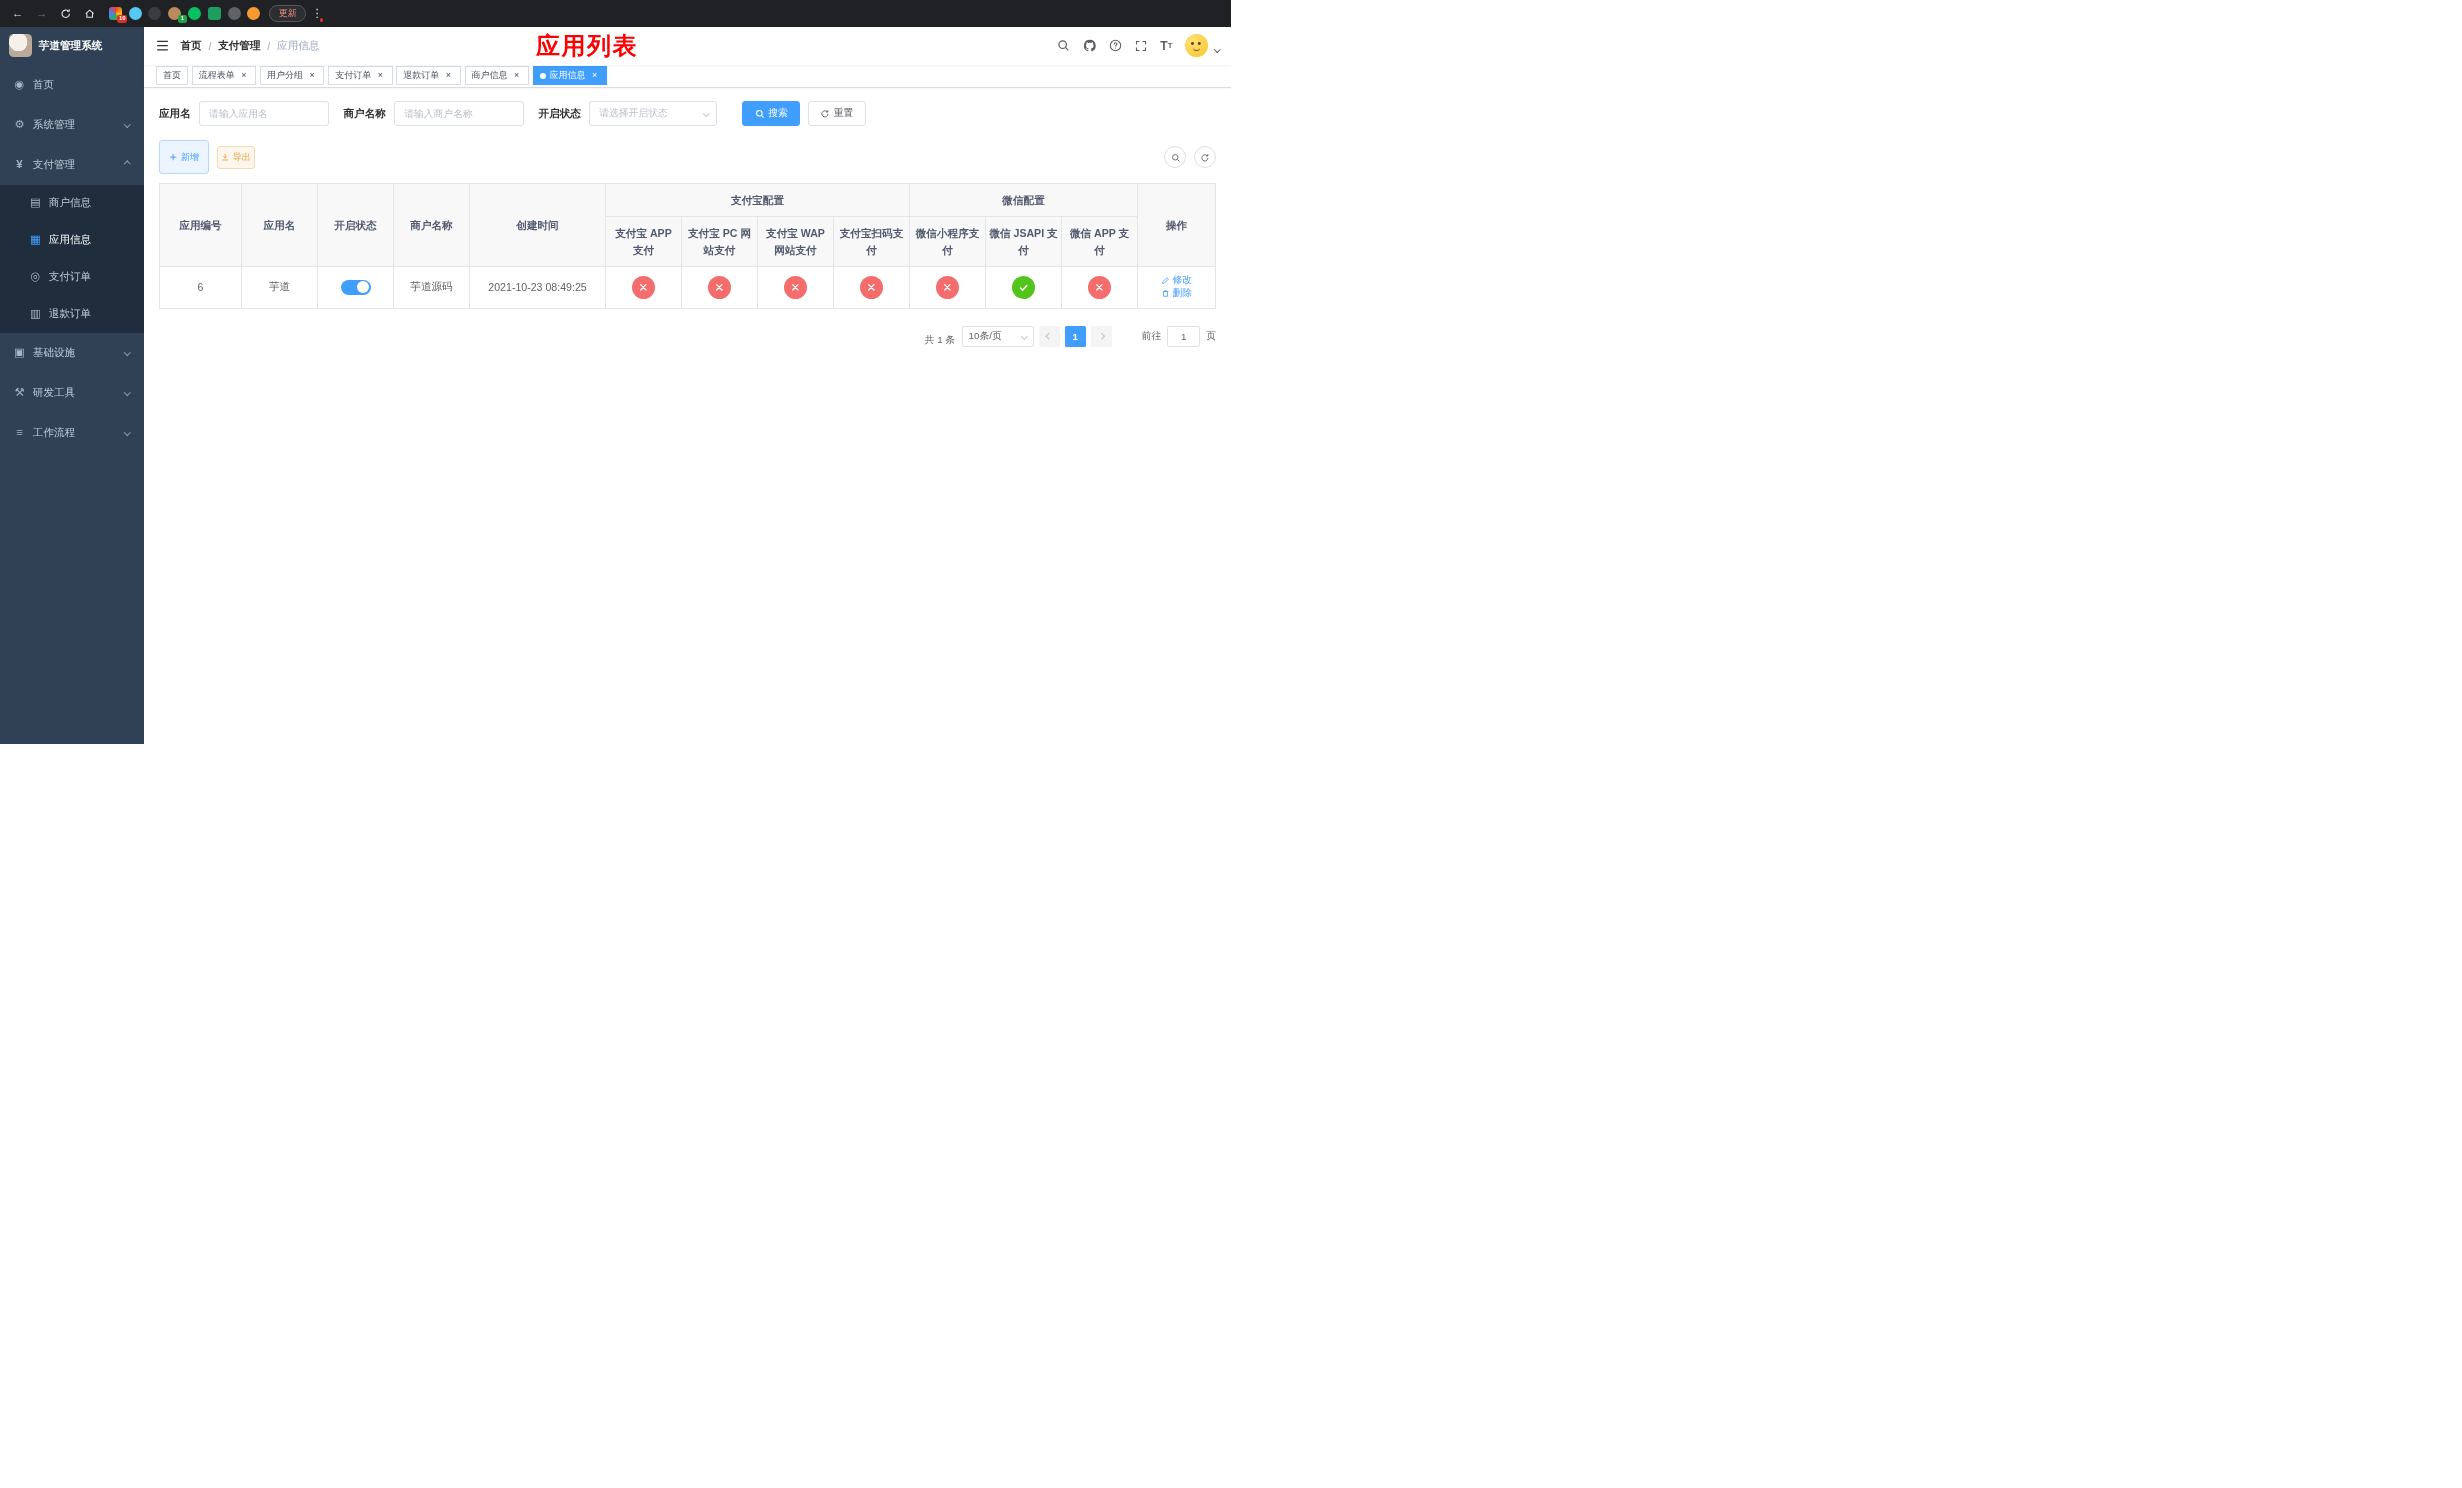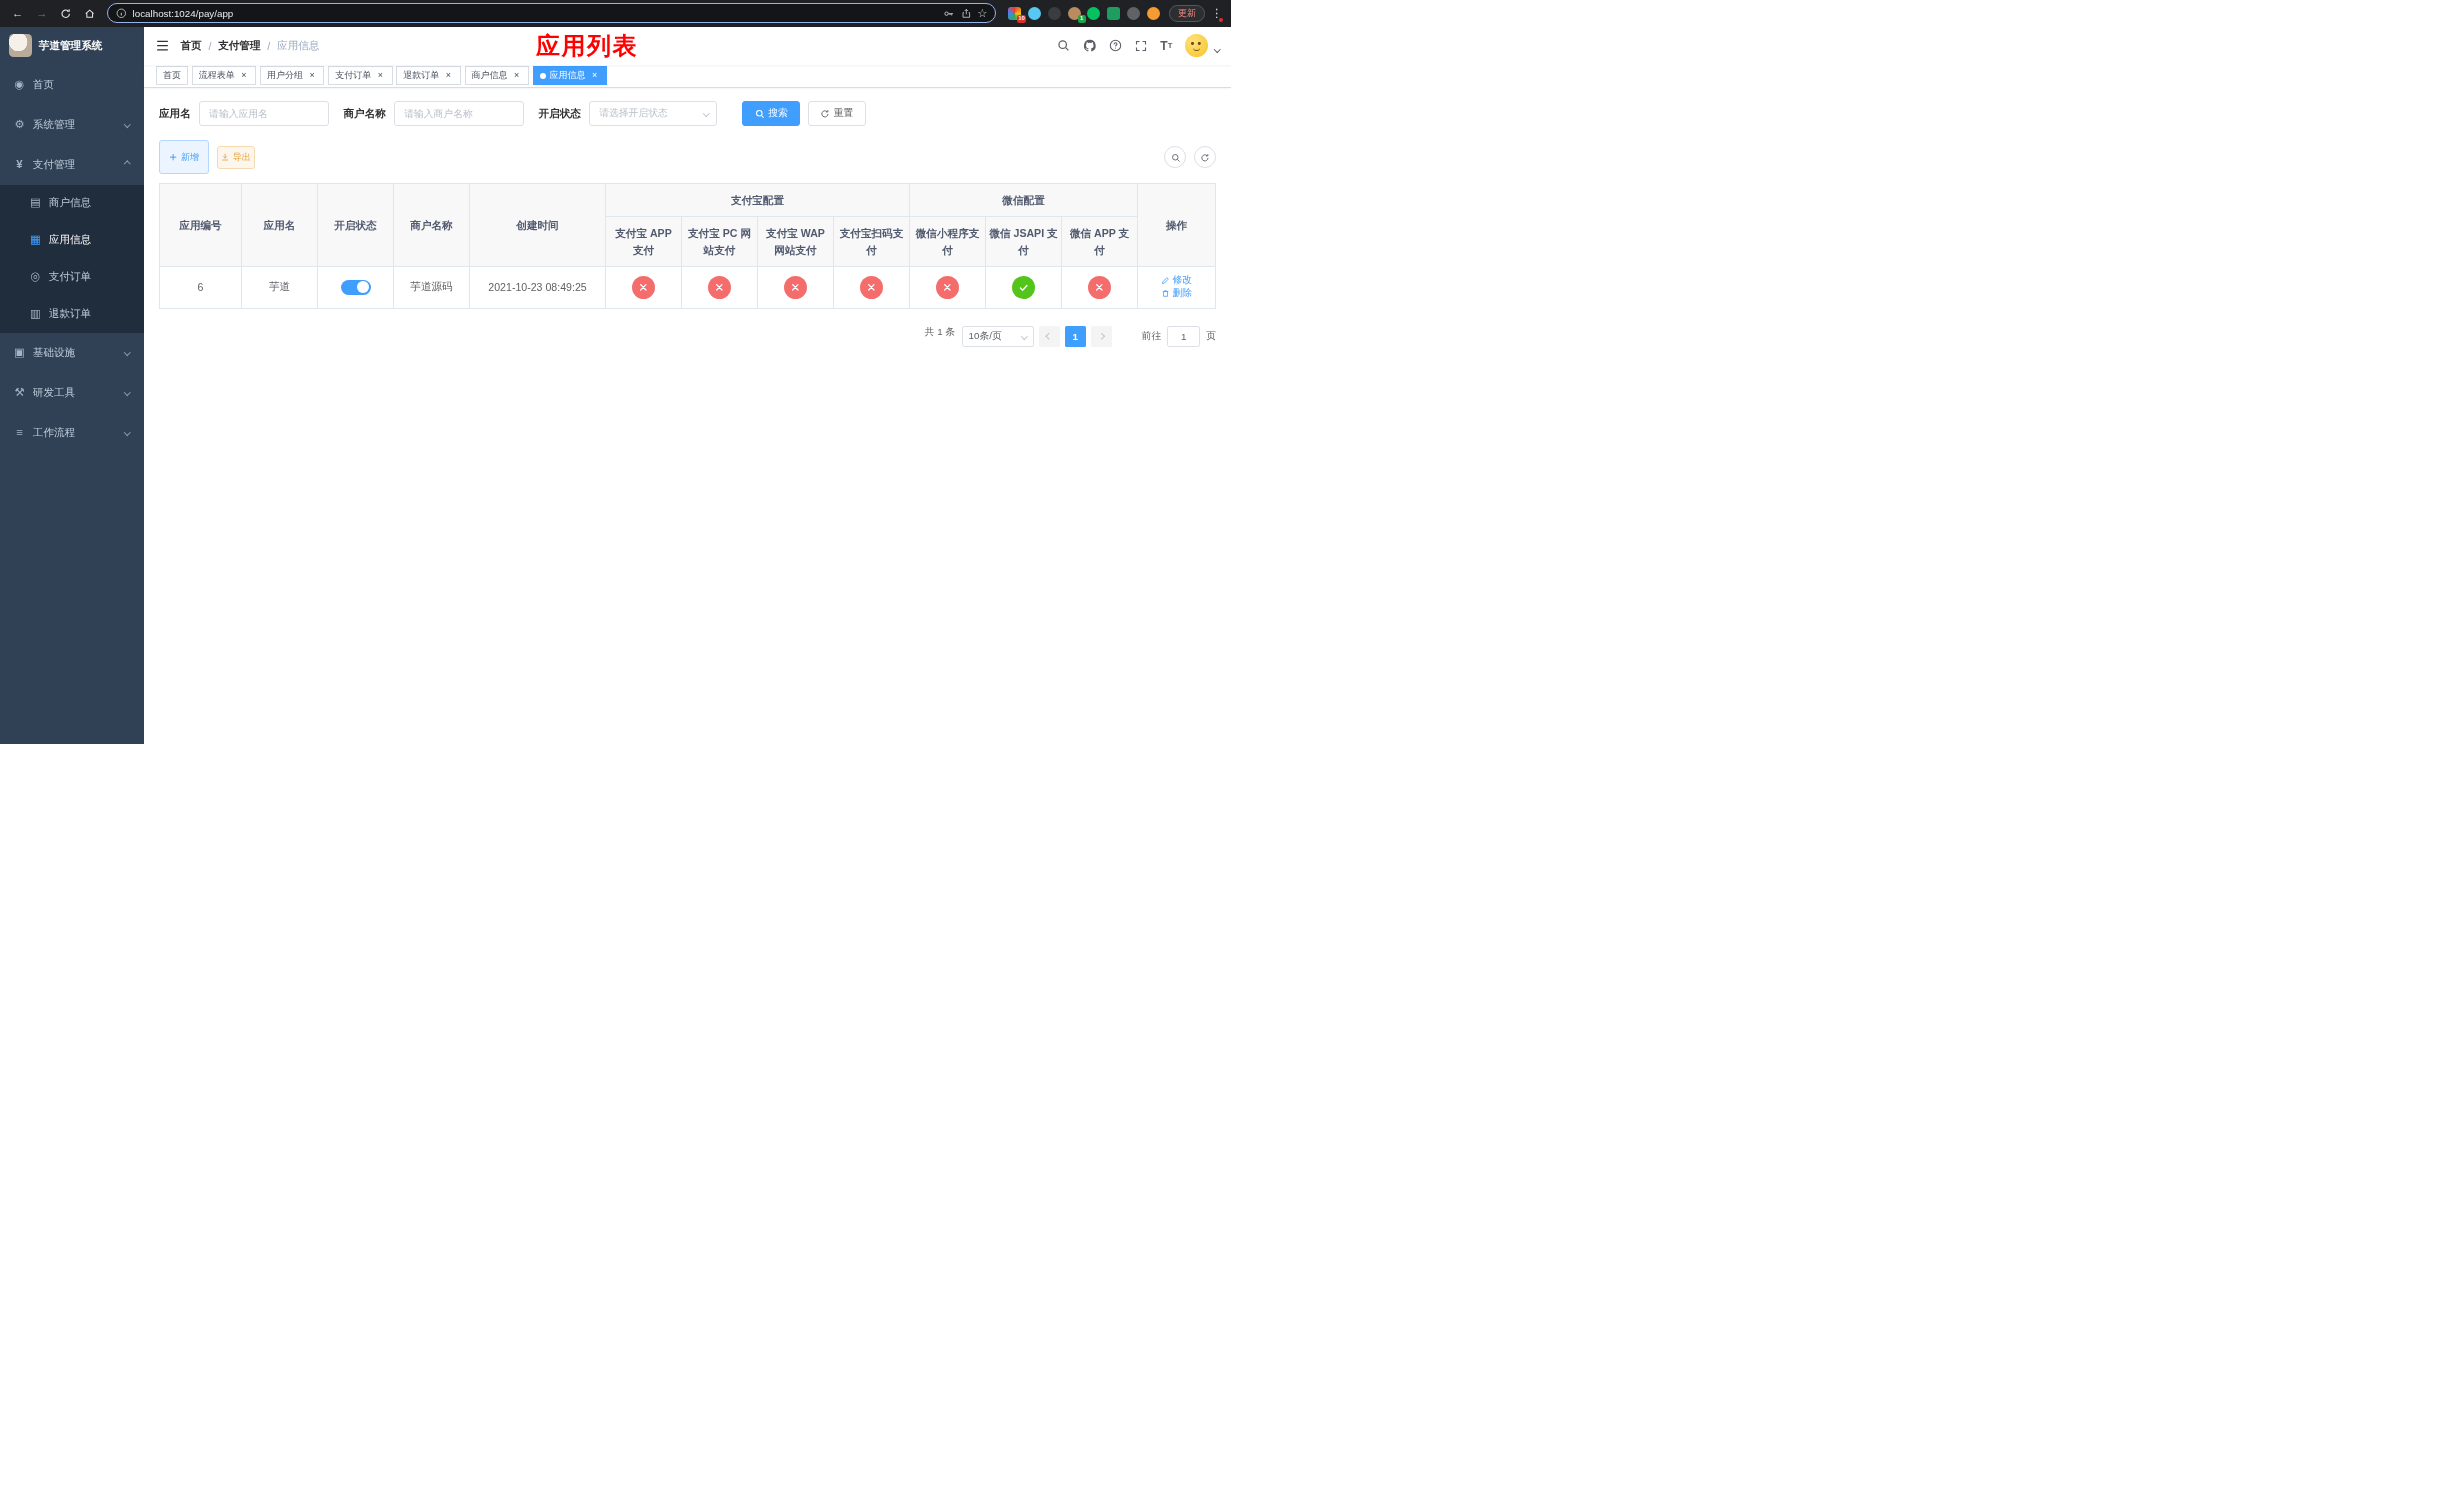--- a/index.html
+++ b/index.html
@@ -109,21 +109,21 @@
 .switch{width:30px;height:15px;border-radius:7.6px;background:#c0ccda;position:relative;display:inline-block;vertical-align:middle;cursor:pointer}
 .switch.on{background:var(--primary,#409EFF)}
 .switch::after{content:"";width:12px;height:12px;background:#fff;border-radius:50%;position:absolute;left:1.5px;top:1.5px}
 .switch.on::after{left:auto;right:1.5px}
 .status-circle{width:23.5px;height:23.5px;border-radius:50%;display:inline-flex;align-items:center;justify-content:center;vertical-align:middle}
 .status-circle.cross{background:var(--danger,#F56C6C)}
 .status-circle.check{background:var(--success,#52C41A)}
 .op-link{color:var(--primary,#409EFF);display:inline-flex;align-items:center;gap:2.3px;margin:0 3.8px;cursor:pointer;font-size:9.8px;white-space:nowrap}
 
 
-.pagination{margin-top:16.7px;display:flex;align-items:flex-start;justify-content:flex-end;gap:2px;font-size:9.8px;color:#606266}
+.pagination{margin-top:16.7px;display:flex;align-items:flex-end;justify-content:flex-end;gap:2px;font-size:9.8px;color:#606266}
 .pg-size{width:72px;height:21px;border:0.8px solid #dcdfe6;border-radius:2.3px;display:flex;align-items:center;justify-content:space-between;padding:0 6px;cursor:pointer;margin-left:4.5px}
 .pg-btn{width:21px;height:21px;background:#f4f4f5;border-radius:1.5px;display:flex;align-items:center;justify-content:center;color:#c0c4cc;cursor:pointer;border:none;margin-left:3px}
 .pg-page{width:21px;height:21px;background:var(--primary,#409EFF);color:#fff;border-radius:1.5px;display:flex;align-items:center;justify-content:center;font-weight:600;cursor:pointer;margin-left:3px}
 .pg-goto{display:flex;align-items:center;gap:6px;margin-left:28px}
 .pg-input{width:33px;height:21px;border:0.8px solid #dcdfe6;border-radius:2.3px;text-align:center;font-size:9.8px;color:#606266;outline:none;font-family:inherit}
 </style>
 </head>
 <body>
 
 <div class="browser-bar">
@@ -133,42 +133,20 @@
     <svg width="11.4" height="11.4" viewBox="0 0 16 16">
         <path d="M13.2 8a5.2 5.2 0 1 1-1.6-3.7" fill="none" stroke="currentColor" stroke-width="1.6"></path>
         <path d="M12.9 1.6v3h-3" fill="none" stroke="currentColor" stroke-width="1.6"></path>
       </svg>
   </span>
   <span class="bicon">
     <svg width="11.4" height="11.4" viewBox="0 0 16 16">
         <path d="M2.5 8 8 3l5.5 5M4 7.5V13h8V7.5" fill="none" stroke="currentColor" stroke-width="1.5"></path>
       </svg>
   </span>
-  <div class="omnibox">
-    <span class="oicon">
-      <svg width="10.6" height="10.6" viewBox="0 0 16 16">
-          <circle cx="8" cy="8" r="6.4" fill="none" stroke="currentColor" stroke-width="1.3"></circle>
-          <path d="M8 4.6h.01M8 7.2V11.3" stroke="currentColor" stroke-width="1.5"></path>
-        </svg>
-    </span>
-    <span class="url-text">localhost:1024/pay/app</span>
-    <span class="oicon">
-      <svg width="11.4" height="11.4" viewBox="0 0 16 16">
-          <circle cx="5" cy="8" r="2.4" fill="none" stroke="currentColor" stroke-width="1.3"></circle>
-          <path d="M7.4 8H14M12.2 8v2.4M9.9 8v1.8" fill="none" stroke="currentColor" stroke-width="1.3"></path>
-        </svg>
-    </span>
-    <span class="oicon">
-      <svg width="10.6" height="10.6" viewBox="0 0 16 16">
-          <path d="M8 9.5V2.3M5.6 4.5 8 2l2.4 2.5" fill="none" stroke="currentColor" stroke-width="1.3"></path>
-          <path d="M4.5 7H3v7h10V7h-1.5" fill="none" stroke="currentColor" stroke-width="1.3"></path>
-        </svg>
-    </span>
-    <span class="oicon i-star"></span>
-  </div>
   <div class="ext-strip">
     <span class="ext sq" style="background:conic-gradient(#e94235,#fbbc05,#34a853,#4285f4,#e94235)">
         <span class="ext-badge">10</span>
       </span>
     <span class="ext" style="background:#57c7f4"></span>
     <span class="ext" style="background:#3a3d40"></span>
     <span class="ext" style="background:#b98b5e">
         <span class="ext-badge green">1</span>
       </span>
     <span class="ext" style="background:#07c160"></span>

